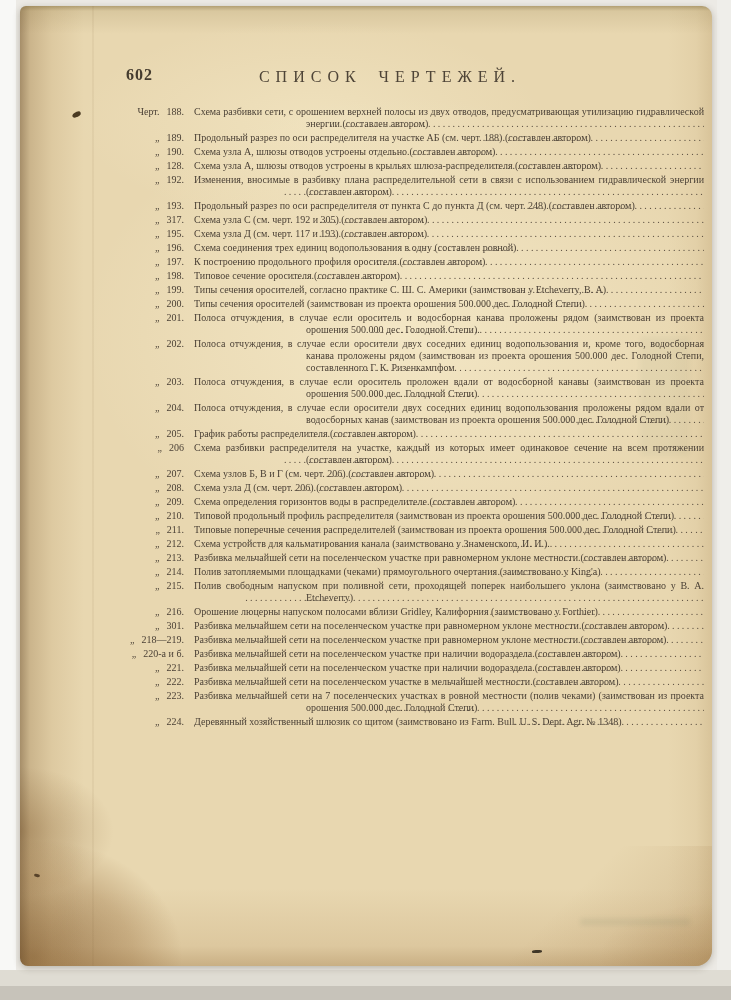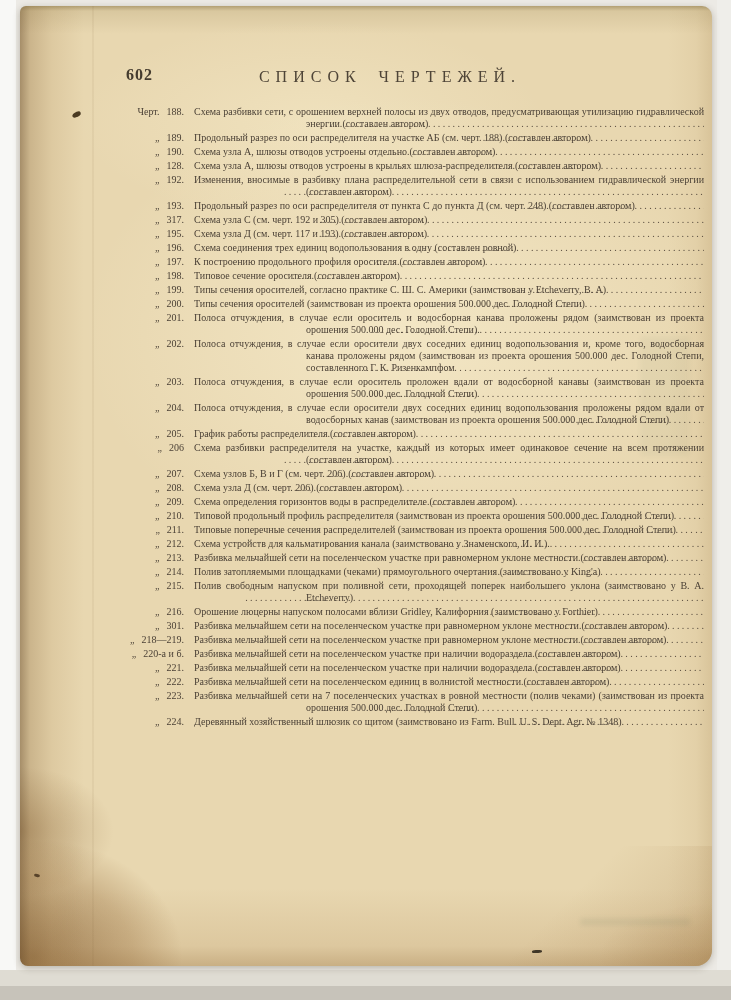--- a/index.html
+++ b/index.html
@@ -425,21 +425,21 @@
       <span class="t">Разбивка мельчайшей сети на поселенческом участке при наличии водораздела (составлен автором)</span>
     </div>
     <div class="pg">477</div>
   </div>
         <div class="row">
     <div class="num">
       <span class="prefix">„</span>
       <span class="n">222.</span>
     </div>
     <div class="body">
-      <span class="t">Разбивка мельчайшей сети на поселенческом единиц в волнистой местности (составлен автором)</span>
+      <span class="t">Разбивка мельчайшей сети на поселенческом участке в мельчайшей местности (составлен автором)</span>
     </div>
     <div class="pg">477</div>
   </div>
         <div class="row">
     <div class="num">
       <span class="prefix">„</span>
       <span class="n">223.</span>
     </div>
     <div class="body">
       <span class="t">Разбивка мельчайшей сети на 7 поселенческих участках в ровной местности (полив чеками) (заимствован из проекта орошения 500.000 дес. Голодной Степи)</span>

